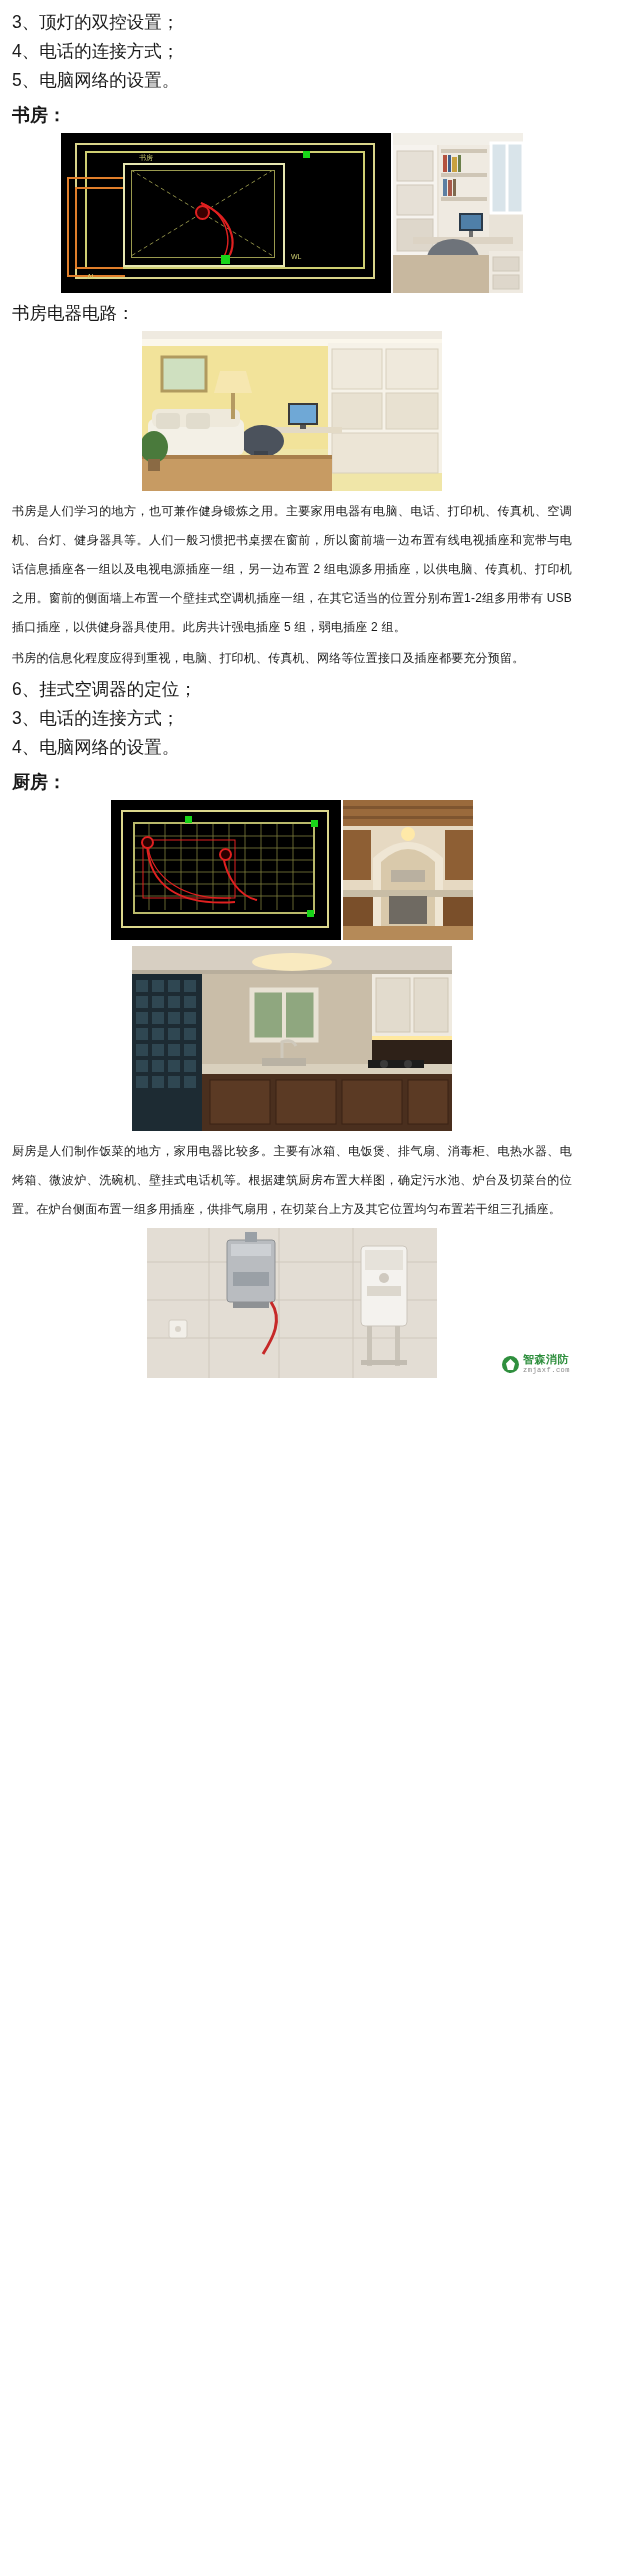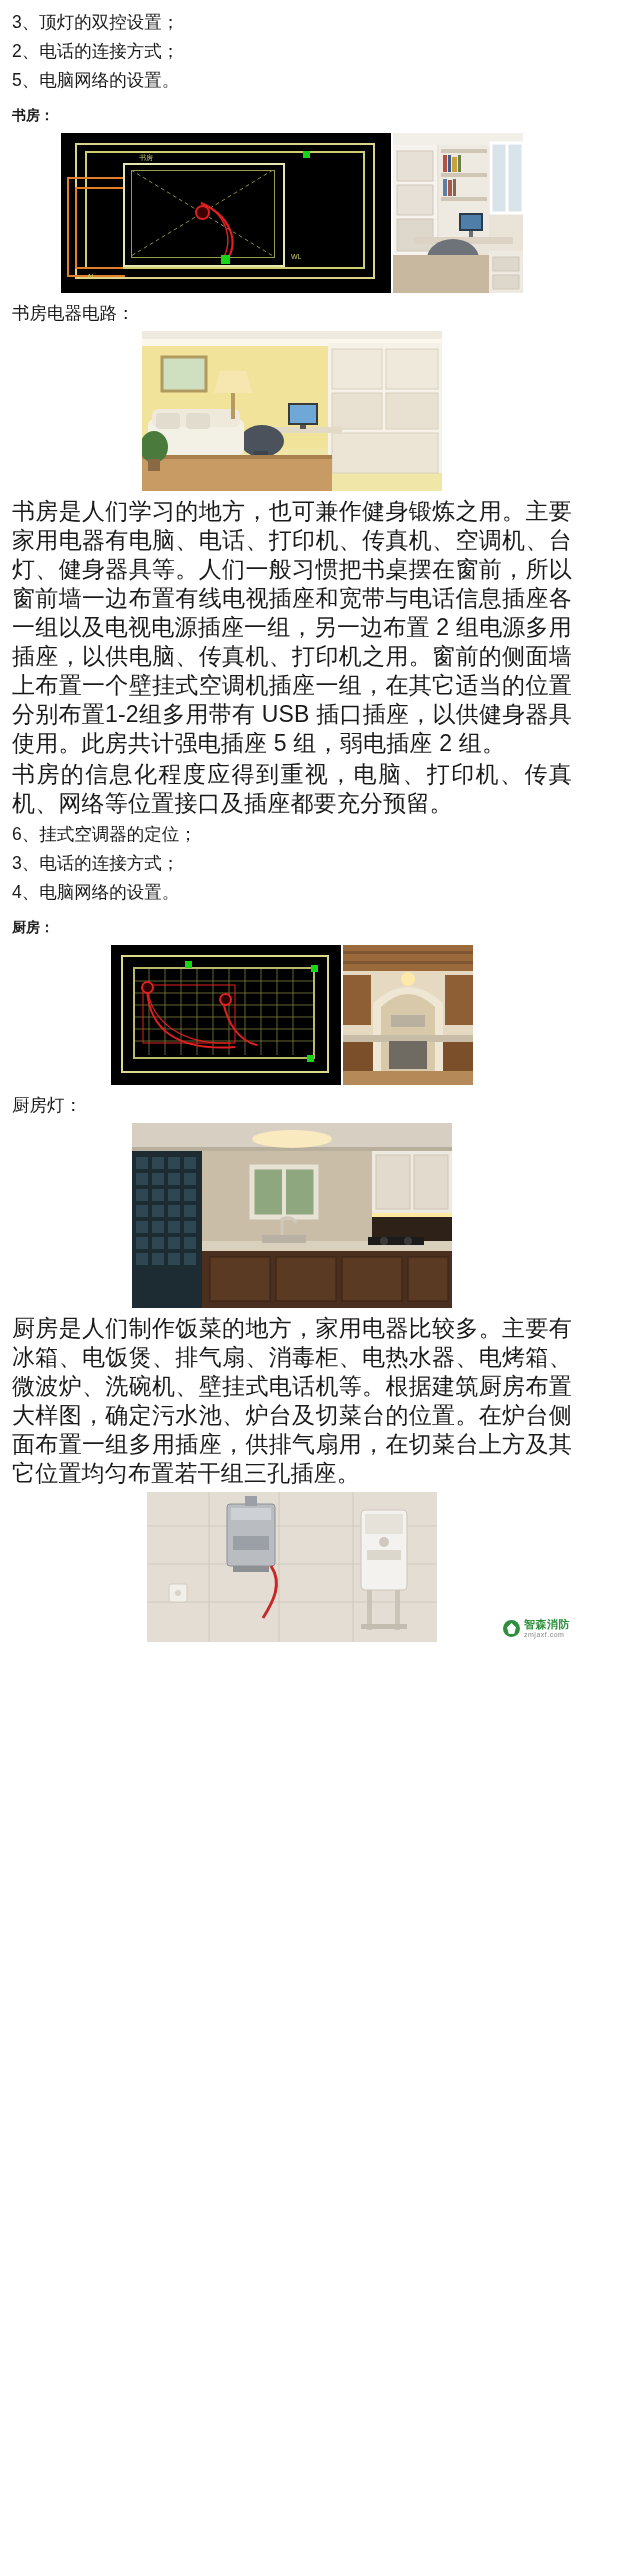--- a/index.html
+++ b/index.html
@@ -13,33 +13,33 @@
     color: #1a1a1a;
   }
   .page {
     width: 584px;
     box-sizing: border-box;
     padding: 8px 12px 0 12px;
     position: relative;
   }
   p.body-text {
     margin: 0 0 2px 0;
-    font-size: 23px;
+    font-size: 12px;
     line-height: 29px;
     letter-spacing: 0.2px;
     text-align: justify;
   }
   p.list-line {
     margin: 0;
     font-size: 17.5px;
     line-height: 29px;
   }
   h3.section-title {
     margin: 6px 0 4px 0;
-    font-size: 14px;
+    font-size: 18px;
     font-weight: bold;
     line-height: 28px;
   }
   p.caption {
     margin: 6px 0 4px 0;
     font-size: 17.5px;
     line-height: 28px;
   }
   .img-block {
     margin: 4px 0 6px 0;
@@ -208,20 +208,21 @@
   }
 
   
   .watermark {
     position: absolute;
     right: 14px;
     bottom: 4px;
     display: flex;
     align-items: center;
     gap: 4px;
+    font-family: Liberation Mono, monospace;
   }
   .watermark .wm-logo {
     width: 17px; height: 17px;
     border-radius: 50%;
     background: #2f8f3e;
     position: relative;
   }
   .watermark .wm-logo::after {
     content: "";
     position: absolute;
@@ -244,21 +245,21 @@
     color: #888;
     letter-spacing: 0.5px;
   }
 </style>
 </head>
 <body>
 
 <div class="page">
 
   <p class="list-line">3、顶灯的双控设置；</p>
-  <p class="list-line">2、电话的连接方式；</p>
+  <p class="list-line">4、电话的连接方式；</p>
   <p class="list-line">5、电脑网络的设置。</p>
 
   <h3 class="section-title">书房：</h3>
 
   <div class="img-block">
     <div class="img-row">
 
       <div class="cad-study">
         <div class="outer-rect"></div>
         <div class="outer-rect2"></div>
@@ -443,21 +444,20 @@
           <rect x="46" y="96" width="38" height="28" fill="#6f6a62"></rect>
 
           <circle cx="65" cy="34" r="7" fill="#ffe9a8"></circle>
 
           <rect x="0" y="126" width="130" height="14" fill="#b58a58"></rect>
         </svg>
       </div>
     </div>
   </div>
 
-  <p class="caption">厨房灯：</p>
 
   <div class="img-block">
     <div class="photo-kitchen-big">
       <svg viewBox="0 0 320 185" width="320" height="185" preserveAspectRatio="none">
         <rect x="0" y="0" width="320" height="185" fill="#2e2118"></rect>
 
         <rect x="0" y="0" width="320" height="28" fill="#d7cfc2"></rect>
         <rect x="0" y="24" width="320" height="6" fill="#b8ae9c"></rect>
 
         <rect x="0" y="28" width="70" height="157" fill="#1d2b33"></rect>

